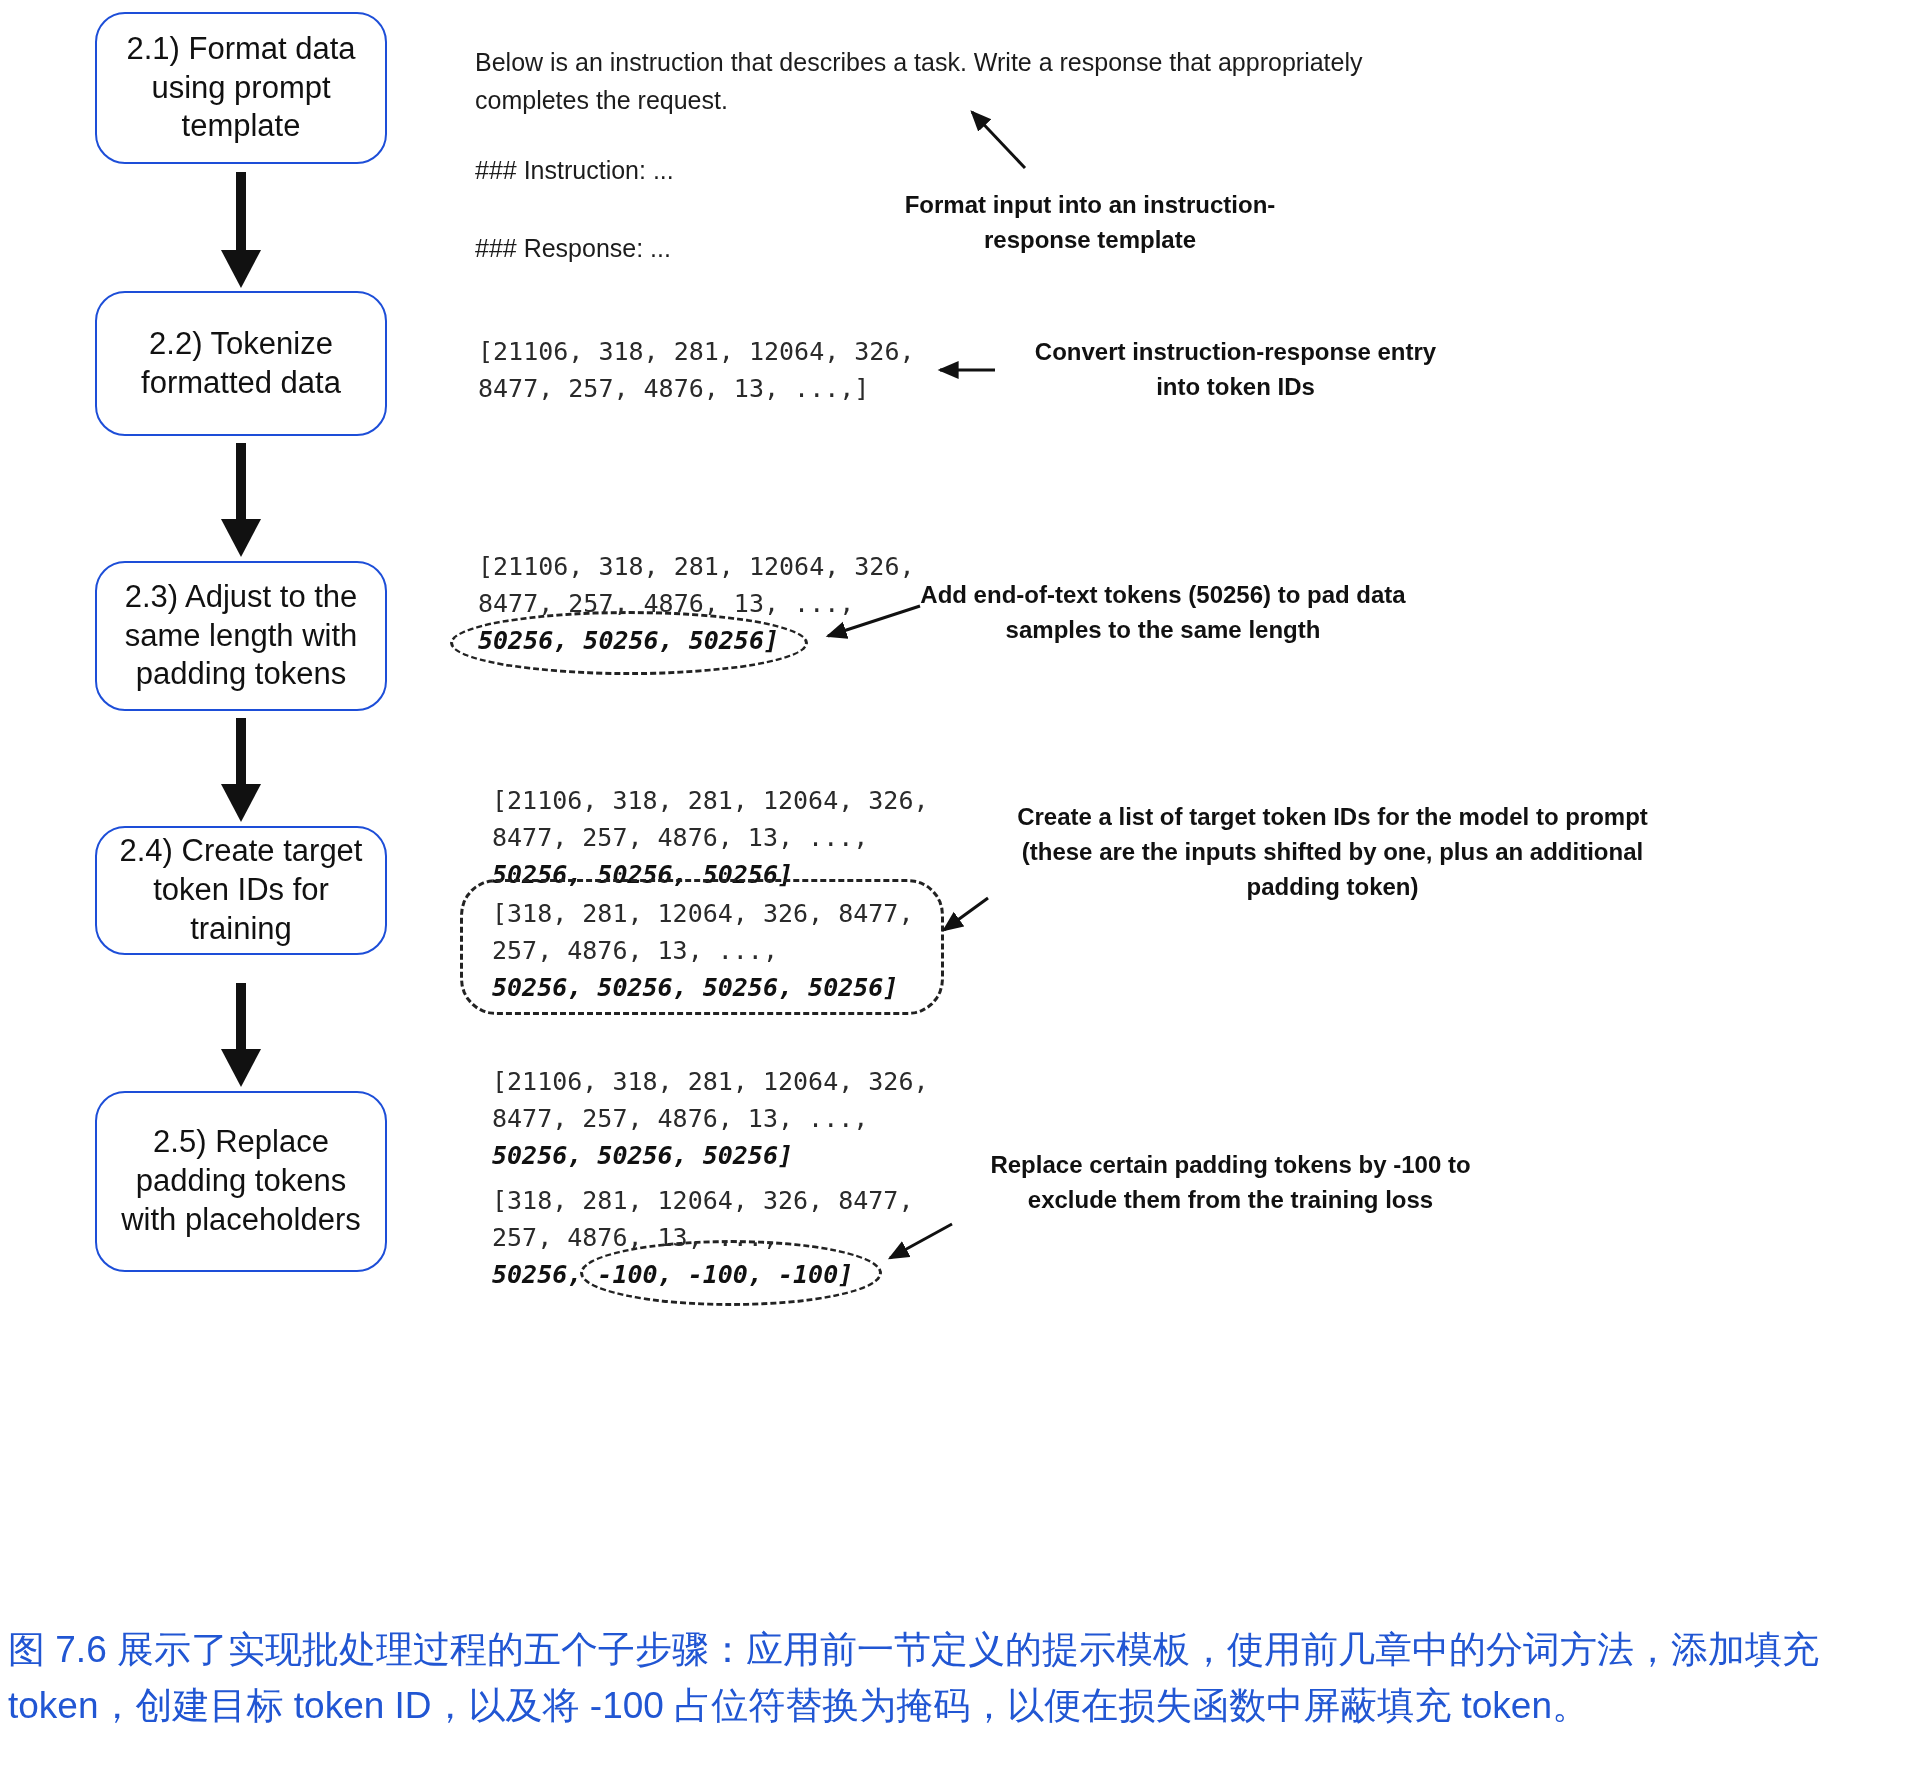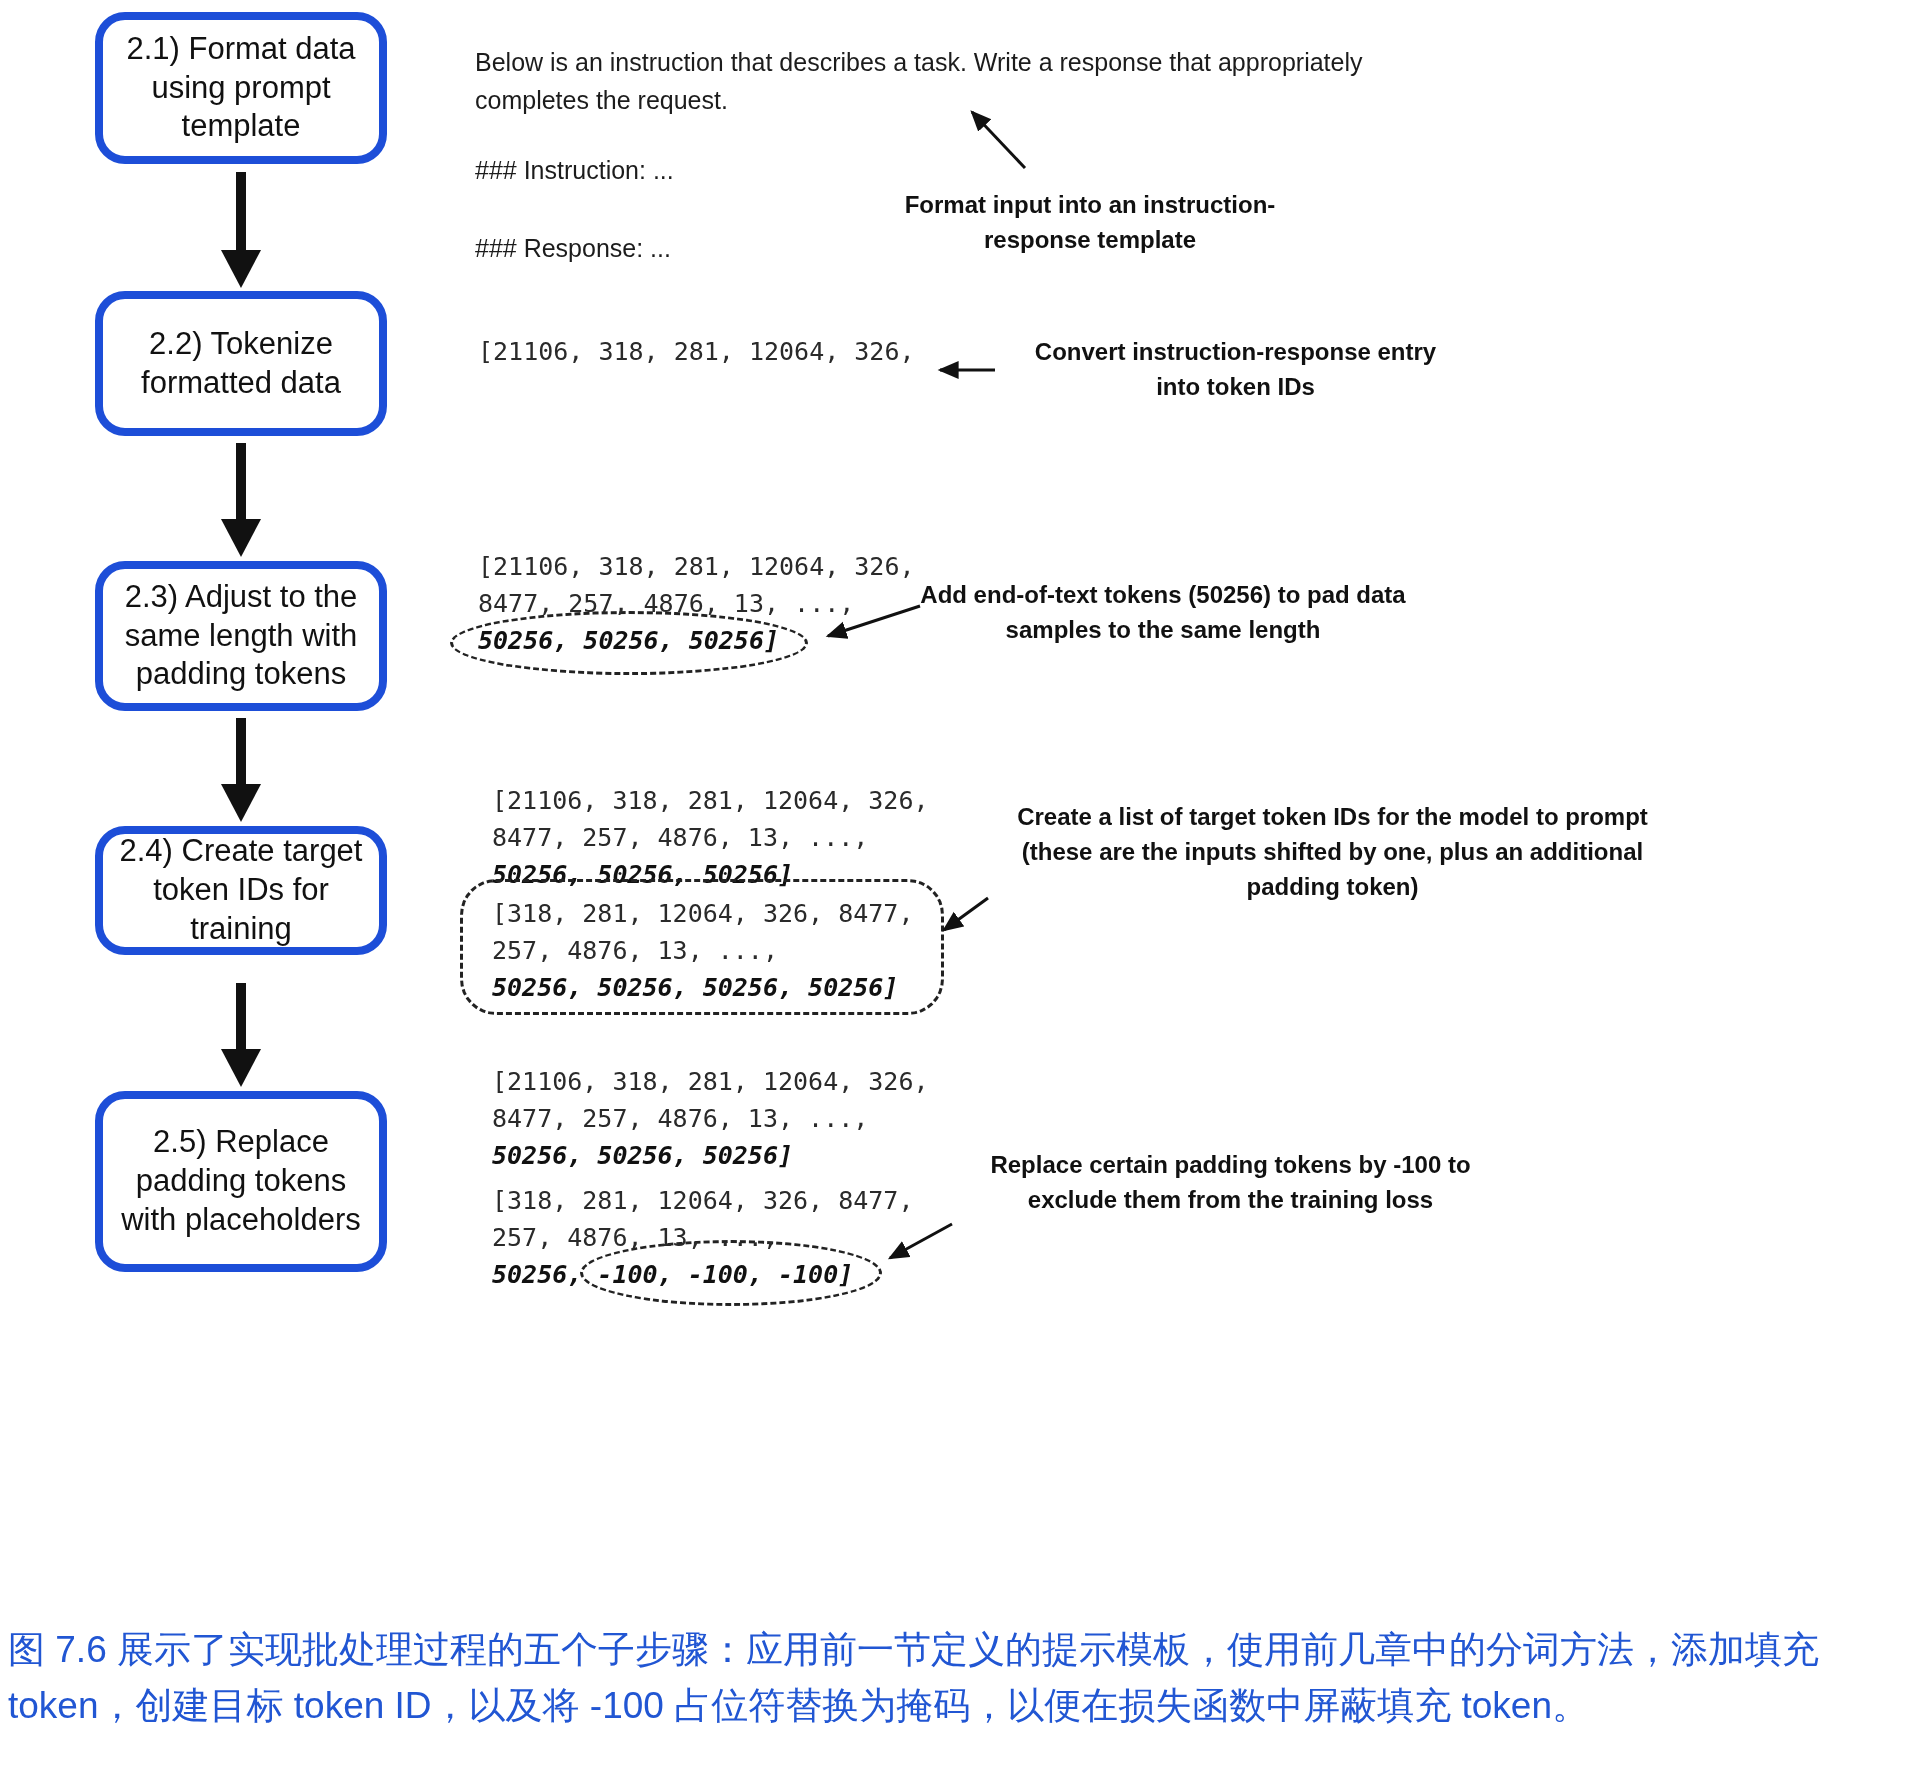--- a/index.html
+++ b/index.html
@@ -10,21 +10,21 @@
     background: #ffffff;
     font-family: "Liberation Sans", sans-serif;
     color: #111111;
     overflow: hidden;
   }
   .step-box {
     position: absolute;
     left: 95px;
     width: 292px;
     box-sizing: border-box;
-    border: 8px solid #1d4ed8;
+    border: 2px solid #1d4ed8;
     border-radius: 30px;
     display: flex;
     align-items: center;
     justify-content: center;
     text-align: center;
     font-size: 31px;
     line-height: 1.25;
     padding: 8px 16px;
     background: #ffffff;
   }
@@ -103,20 +103,21 @@
   <div class="step-box" style="top:1091px;height:181px;">
     <span>2.5) Replace padding tokens with placeholders</span>
   </div>
 
   <div class="prose" style="left:475px;top:28px;width:985px;margin-top:16px;">Below is an instruction that describes a task. Write a response that appropriately completes the request.</div>
   <div class="prose" style="left:475px;top:152px;">### Instruction: ...</div>
   <div class="prose" style="left:475px;top:230px;">### Response: ...</div>
 
   <div class="mono-block" style="left:478px;top:333px;">
     <div class="mono-line">[21106, 318, 281, 12064, 326,</div>
+    <div class="mono-line">8477, 257, 4876, 13, ...,]</div>
   </div>
 
   <div class="dashed-ellipse" style="left:450px;top:611px;width:352px;height:58px;"></div>
   <div class="mono-block" style="left:478px;top:548px;">
     <div class="mono-line">[21106, 318, 281, 12064, 326,</div>
     <div class="mono-line">8477, 257, 4876, 13, ...,</div>
     <div class="mono-line bold">50256, 50256, 50256]</div>
   </div>
 
   <div class="mono-block" style="left:492px;top:782px;">

